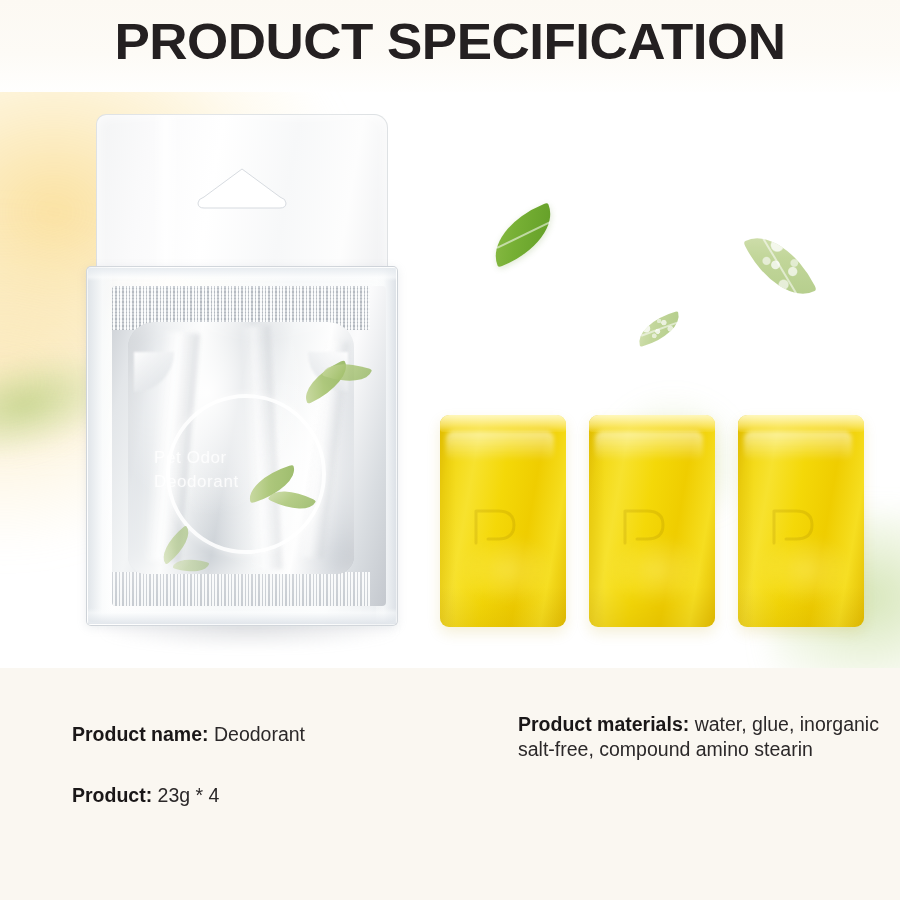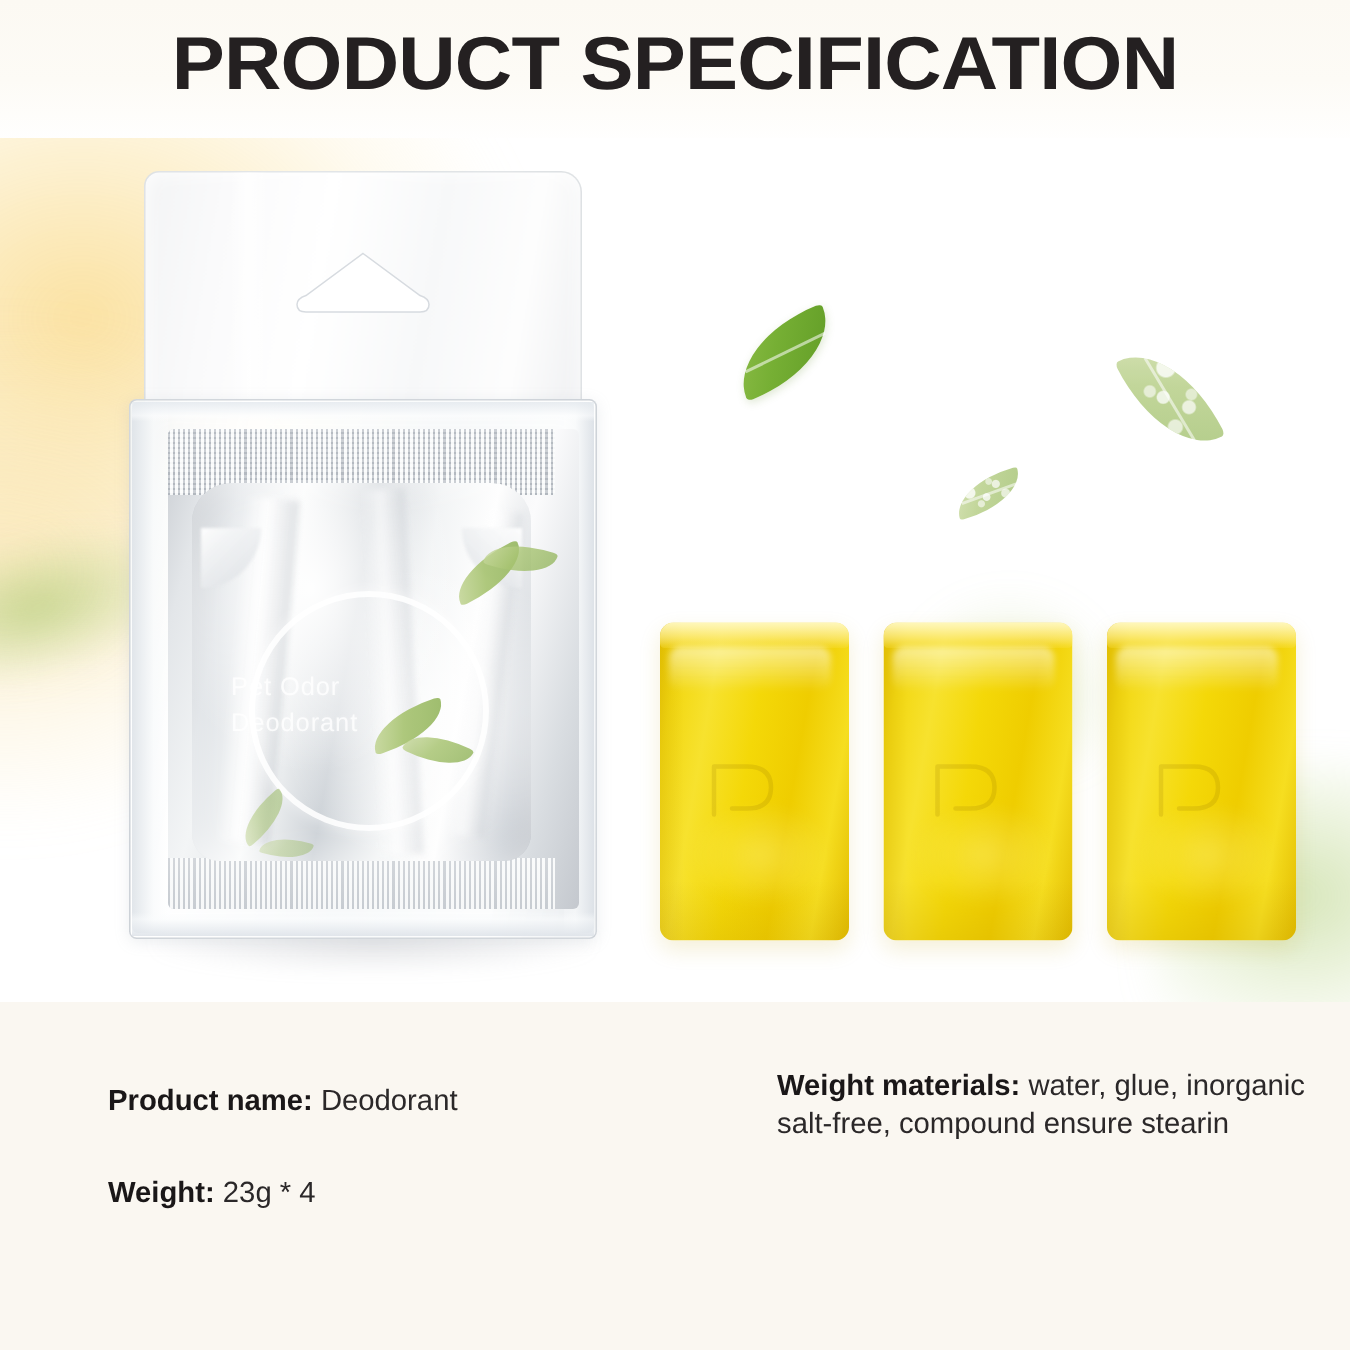--- a/index.html
+++ b/index.html
@@ -538,27 +538,27 @@
   </div>
 
   <div class="specs">
 
     <div class="spec-col spec-col-left">
       <p class="spec-item">
         <span class="spec-key">Product name:</span>
         <span class="spec-val">Deodorant</span>
       </p>
       <p class="spec-item">
-        <span class="spec-key">Weight:</span>
+        <span class="spec-key">Product:</span>
         <span class="spec-val">23g * 4</span>
       </p>
     </div>
 
     <div class="spec-col spec-col-right">
       <p class="spec-item">
-        <span class="spec-key">Weight materials:</span>
-        <span class="spec-val">water, glue, inorganic salt-free, compound ensure stearin</span>
+        <span class="spec-key">Product materials:</span>
+        <span class="spec-val">water, glue, inorganic salt-free, compound amino stearin</span>
       </p>
     </div>
 
   </div>
 
 </div>
 
 </body></html>

